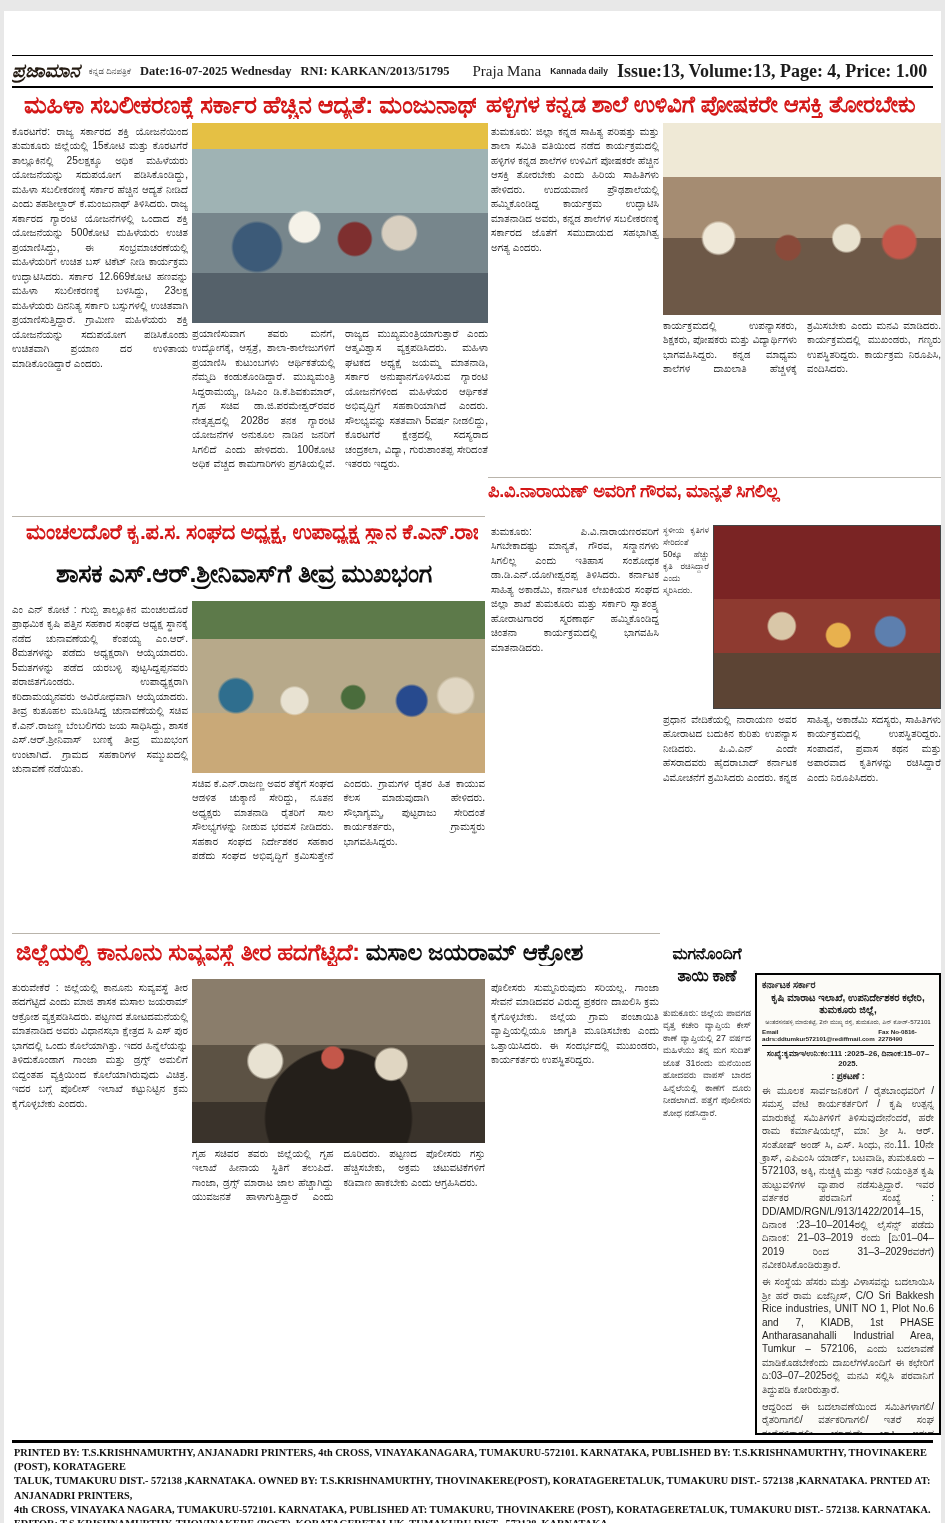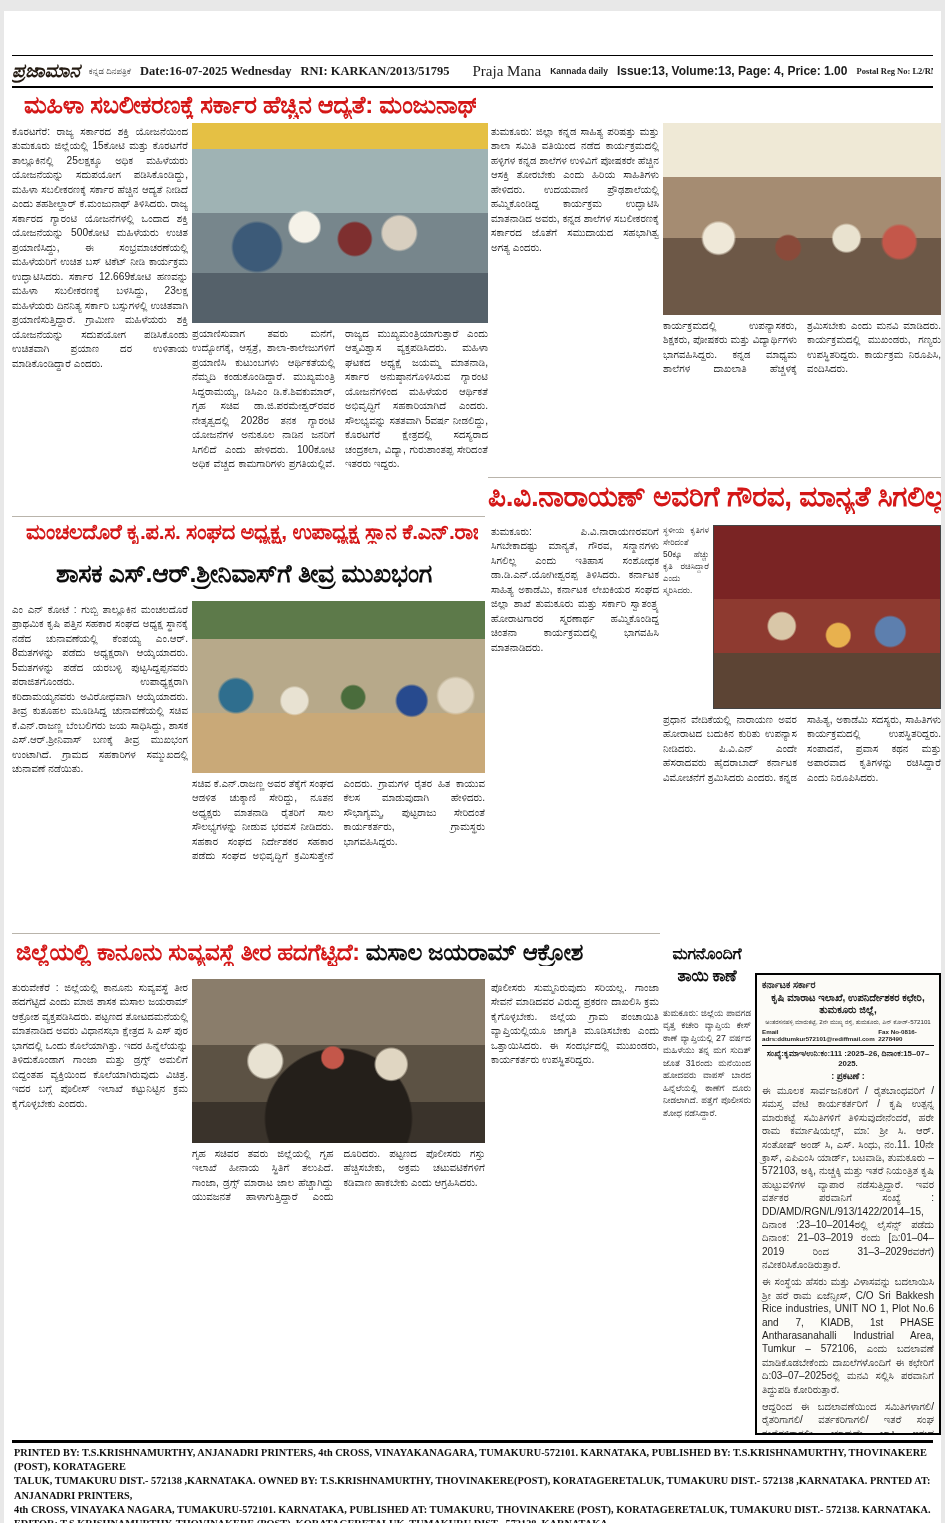--- a/index.html
+++ b/index.html
@@ -5,21 +5,21 @@
   html,body{margin:0;padding:0;}
   body{background:#e8e8e8;font-family:"Liberation Sans",sans-serif;}
   .page{position:relative;width:937px;height:1523px;margin:11px auto;background:#ffffff;overflow:hidden;color:#1c1c1c;}
   
   .masthead{position:absolute;top:44px;left:8px;right:8px;height:30px;border-top:1.5px solid #000;border-bottom:2.5px solid #000;display:flex;align-items:center;gap:9px;white-space:nowrap;overflow:hidden;}
   .mh-logo{font-family:"Liberation Serif",serif;font-weight:bold;font-style:italic;font-size:19px;color:#241b12;}
   .mh-logosub{font-size:8.5px;color:#3a3a3a;}
   .mh-date{font-family:"Liberation Serif",serif;font-weight:bold;font-size:12.5px;}
   .mh-center{font-family:"Liberation Serif",serif;font-size:15px;margin-left:14px;}
   .mh-centersub{font-size:8.5px;font-weight:bold;}
-  .mh-issue{font-family:Liberation Sans, sans-serif;font-weight:bold;font-size:12px;}
+  .mh-issue{font-family:Liberation Serif, serif;font-weight:bold;font-size:18px;}
   .mh-postal{font-family:"Liberation Serif",serif;font-weight:bold;font-size:8.5px;}
   
   .hl{position:absolute;font-weight:bold;white-space:nowrap;overflow:hidden;letter-spacing:-.3px;}
   .hl-red{color:#d41717;}
   .hl-black{color:#0e0e0e;}
   
   .col{position:absolute;font-size:10.2px;line-height:1.42;text-align:justify;overflow:hidden;color:#222;}
   .cols2{column-count:2;column-gap:10px;}
   
   .photo{position:absolute;overflow:hidden;}
@@ -49,20 +49,21 @@
     <span class="mh-date">Date:16-07-2025 Wednesday</span>
     <span class="mh-date">RNI: KARKAN/2013/51795</span>
     <span class="mh-center">Praja Mana</span>
     <span class="mh-centersub">Kannada daily</span>
     <span class="mh-issue">Issue:13, Volume:13, Page: 4, Price: 1.00</span>
     <span class="mh-postal">Postal Reg No: L2/RNP-1244/TMR/2023-25</span>
 
   </div>
 
   <div class="hl hl-red" style="left:20px;top:80px;width:452px;font-size:24px;">ಮಹಿಳಾ ಸಬಲೀಕರಣಕ್ಕೆ ಸರ್ಕಾರ ಹೆಚ್ಚಿನ ಆದ್ಯತೆ: ಮಂಜುನಾಥ್</div>
+  <div class="hl hl-red" style="left:482px;top:80px;width:455px;font-size:23px;">ಹಳ್ಳಿಗಳ ಕನ್ನಡ ಶಾಲೆ ಉಳಿವಿಗೆ ಪೋಷಕರೇ ಆಸಕ್ತಿ ತೋರಬೇಕು</div>
 
   <div class="col" style="left:8px;top:114px;width:176px;height:390px;">ಕೊರಟಗೆರೆ: ರಾಜ್ಯ ಸರ್ಕಾರದ ಶಕ್ತಿ ಯೋಜನೆಯಿಂದ ತುಮಕೂರು ಜಿಲ್ಲೆಯಲ್ಲಿ 15ಕೋಟಿ ಮತ್ತು ಕೊರಟಗೆರೆ ತಾಲ್ಲೂಕಿನಲ್ಲಿ 25ಲಕ್ಷಕ್ಕೂ ಅಧಿಕ ಮಹಿಳೆಯರು ಯೋಜನೆಯನ್ನು ಸದುಪಯೋಗ ಪಡಿಸಿಕೊಂಡಿದ್ದು, ಮಹಿಳಾ ಸಬಲೀಕರಣಕ್ಕೆ ಸರ್ಕಾರ ಹೆಚ್ಚಿನ ಆದ್ಯತೆ ನೀಡಿದೆ ಎಂದು ತಹಶೀಲ್ದಾರ್ ಕೆ.ಮಂಜುನಾಥ್ ತಿಳಿಸಿದರು. ರಾಜ್ಯ ಸರ್ಕಾರದ ಗ್ಯಾರಂಟಿ ಯೋಜನೆಗಳಲ್ಲಿ ಒಂದಾದ ಶಕ್ತಿ ಯೋಜನೆಯನ್ನು 500ಕೋಟಿ ಮಹಿಳೆಯರು ಉಚಿತ ಪ್ರಯಾಣಿಸಿದ್ದು, ಈ ಸಂಭ್ರಮಾಚರಣೆಯಲ್ಲಿ ಮಹಿಳೆಯರಿಗೆ ಉಚಿತ ಬಸ್ ಟಿಕೆಟ್ ನೀಡಿ ಕಾರ್ಯಕ್ರಮ ಉದ್ಘಾಟಿಸಿದರು. ಸರ್ಕಾರ 12.669ಕೋಟಿ ಹಣವನ್ನು ಮಹಿಳಾ ಸಬಲೀಕರಣಕ್ಕೆ ಬಳಸಿದ್ದು, 23ಲಕ್ಷ ಮಹಿಳೆಯರು ದಿನನಿತ್ಯ ಸರ್ಕಾರಿ ಬಸ್ಸುಗಳಲ್ಲಿ ಉಚಿತವಾಗಿ ಪ್ರಯಾಣಿಸುತ್ತಿದ್ದಾರೆ. ಗ್ರಾಮೀಣ ಮಹಿಳೆಯರು ಶಕ್ತಿ ಯೋಜನೆಯನ್ನು ಸದುಪಯೋಗ ಪಡಿಸಿಕೊಂಡು ಉಚಿತವಾಗಿ ಪ್ರಯಾಣ ದರ ಉಳಿತಾಯ ಮಾಡಿಕೊಂಡಿದ್ದಾರೆ ಎಂದರು.</div>
   <div class="photo" style="left:188px;top:112px;width:296px;height:200px;background:
       radial-gradient(circle at 38% 52%, #f5f2e8 0 7%, transparent 8%),
       radial-gradient(circle at 55% 58%, #7e2f2f 0 8%, transparent 9%),
       radial-gradient(circle at 22% 62%, #3c5a78 0 9%, transparent 10%),
       radial-gradient(circle at 70% 55%, #d8cfc0 0 7%, transparent 8%),
       linear-gradient(180deg, #e5c044 0 13%, #9fb3b4 13% 45%, #77868c 45% 75%, #55616a 75% 100%);"></div>
   <div class="col cols2" style="left:188px;top:316px;width:296px;height:188px;">
     <span>ಪ್ರಯಾಣಿಸುವಾಗ ತವರು ಮನೆಗೆ, ಉದ್ಯೋಗಕ್ಕೆ, ಆಸ್ಪತ್ರೆ, ಶಾಲಾ-ಕಾಲೇಜುಗಳಿಗೆ ಪ್ರಯಾಣಿಸಿ ಕುಟುಂಬಗಳು ಆರ್ಥಿಕತೆಯಲ್ಲಿ ನೆಮ್ಮದಿ ಕಂಡುಕೊಂಡಿದ್ದಾರೆ. ಮುಖ್ಯಮಂತ್ರಿ ಸಿದ್ದರಾಮಯ್ಯ, ಡಿಸಿಎಂ ಡಿ.ಕೆ.ಶಿವಕುಮಾರ್, ಗೃಹ ಸಚಿವ ಡಾ.ಜಿ.ಪರಮೇಶ್ವರ್‌ರವರ ನೇತೃತ್ವದಲ್ಲಿ 2028ರ ತನಕ ಗ್ಯಾರಂಟಿ ಯೋಜನೆಗಳ ಅನುಕೂಲ ನಾಡಿನ ಜನರಿಗೆ ಸಿಗಲಿದೆ ಎಂದು ಹೇಳಿದರು.</span>
@@ -75,21 +76,21 @@
       radial-gradient(circle at 45% 65%, #8a4a3a 0 6%, transparent 7%),
       radial-gradient(circle at 66% 60%, #e9e2cf 0 6%, transparent 7%),
       radial-gradient(circle at 85% 62%, #c4574a 0 6%, transparent 7%),
       linear-gradient(180deg, #efe9d6 0 28%, #a58c72 28% 60%, #6d5847 60% 100%);"></div>
   <div class="col cols2" style="left:659px;top:308px;width:278px;height:156px;">
     <span>ಕಾರ್ಯಕ್ರಮದಲ್ಲಿ ಉಪನ್ಯಾಸಕರು, ಶಿಕ್ಷಕರು, ಪೋಷಕರು ಮತ್ತು ವಿದ್ಯಾರ್ಥಿಗಳು ಭಾಗವಹಿಸಿದ್ದರು. ಕನ್ನಡ ಮಾಧ್ಯಮ ಶಾಲೆಗಳ ದಾಖಲಾತಿ ಹೆಚ್ಚಳಕ್ಕೆ ಶ್ರಮಿಸಬೇಕು ಎಂದು ಮನವಿ ಮಾಡಿದರು.</span>
     <span>ಕಾರ್ಯಕ್ರಮದಲ್ಲಿ ಮುಖಂಡರು, ಗಣ್ಯರು ಉಪಸ್ಥಿತರಿದ್ದರು. ಕಾರ್ಯಕ್ರಮ ನಿರೂಪಿಸಿ, ವಂದಿಸಿದರು.</span>
   </div>
 
   <div class="sep-hl" style="left:484px;top:466px;width:453px;"></div>
-  <div class="hl hl-red" style="left:484px;top:470px;width:453px;font-size:28px;">ಪಿ.ವಿ.ನಾರಾಯಣ್ ಅವರಿಗೆ ಗೌರವ, ಮಾನ್ಯತೆ ಸಿಗಲಿಲ್ಲ</div>
+  <div class="hl hl-red" style="left:484px;top:470px;width:453px;font-size:18px;">ಪಿ.ವಿ.ನಾರಾಯಣ್ ಅವರಿಗೆ ಗೌರವ, ಮಾನ್ಯತೆ ಸಿಗಲಿಲ್ಲ</div>
 
   <div class="col" style="left:487px;top:514px;width:168px;height:378px;">ತುಮಕೂರು: ಪಿ.ವಿ.ನಾರಾಯಣರವರಿಗೆ ಸಿಗಬೇಕಾದಷ್ಟು ಮಾನ್ಯತೆ, ಗೌರವ, ಸನ್ಮಾನಗಳು ಸಿಗಲಿಲ್ಲ ಎಂದು ಇತಿಹಾಸ ಸಂಶೋಧಕ ಡಾ.ಡಿ.ಎನ್.ಯೋಗೀಶ್ವರಪ್ಪ ತಿಳಿಸಿದರು. ಕರ್ನಾಟಕ ಸಾಹಿತ್ಯ ಅಕಾಡೆಮಿ, ಕರ್ನಾಟಕ ಲೇಖಕಿಯರ ಸಂಘದ ಜಿಲ್ಲಾ ಶಾಖೆ ತುಮಕೂರು ಮತ್ತು ಸರ್ಕಾರಿ ಸ್ವಾತಂತ್ರ್ಯ ಹೋರಾಟಗಾರರ ಸ್ಮರಣಾರ್ಥ ಹಮ್ಮಿಕೊಂಡಿದ್ದ ಚಿಂತನಾ ಕಾರ್ಯಕ್ರಮದಲ್ಲಿ ಭಾಗವಹಿಸಿ ಮಾತನಾಡಿದರು.</div>
   <div class="col" style="left:659px;top:514px;width:46px;height:184px;font-size:8.4px;">ಸ್ಥಳೀಯ ಕೃತಿಗಳ ಸೇರಿದಂತೆ 50ಕ್ಕೂ ಹೆಚ್ಚು ಕೃತಿ ರಚಿಸಿದ್ದಾರೆ ಎಂದು ಸ್ಮರಿಸಿದರು.</div>
   <div class="photo" style="left:709px;top:514px;width:228px;height:184px;border:1px solid #444;box-sizing:border-box;background:
       radial-gradient(circle at 30% 55%, #d9c7a8 0 7%, transparent 8%),
       radial-gradient(circle at 55% 60%, #e8b14e 0 7%, transparent 8%),
       radial-gradient(circle at 78% 58%, #5d7fae 0 7%, transparent 8%),
       linear-gradient(180deg, #7a2424 0 40%, #8e3a30 40% 70%, #5c4434 70% 100%);"></div>
   <div class="col cols2" style="left:659px;top:702px;width:278px;height:190px;">
     <span>ಪ್ರಧಾನ ವೇದಿಕೆಯಲ್ಲಿ ನಾರಾಯಣ ಅವರ ಹೋರಾಟದ ಬದುಕಿನ ಕುರಿತು ಉಪನ್ಯಾಸ ನೀಡಿದರು. ಪಿ.ವಿ.ಎನ್ ಎಂದೇ ಹೆಸರಾದವರು ಹೈದರಾಬಾದ್ ಕರ್ನಾಟಕ ವಿಮೋಚನೆಗೆ ಶ್ರಮಿಸಿದರು ಎಂದರು.</span>

